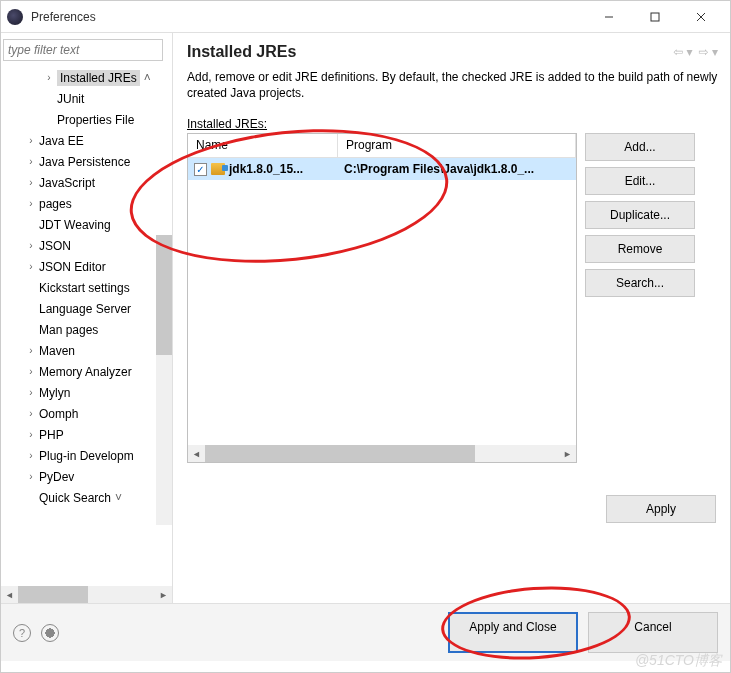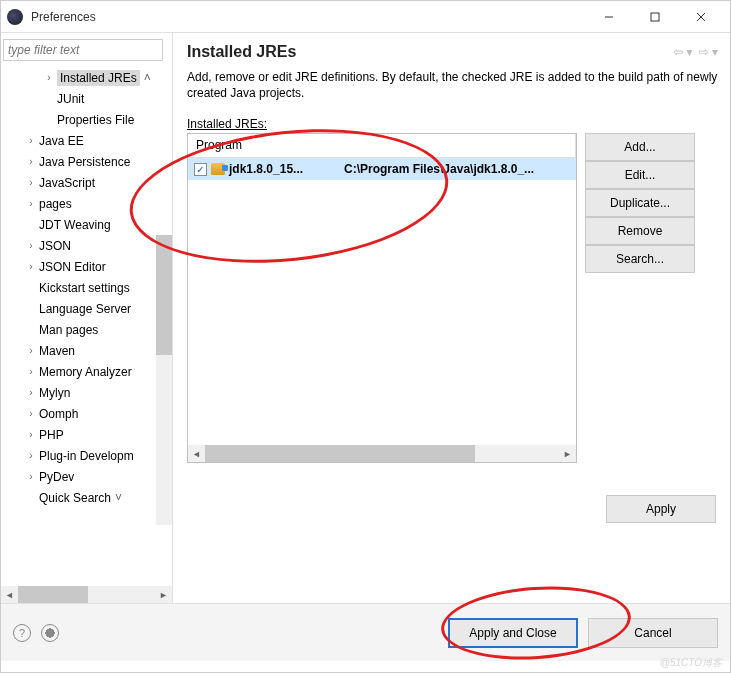--- a/index.html
+++ b/index.html
@@ -49,33 +49,33 @@
   .tcell.name { width:150px; }
   .tcell.loc { flex:1; font-weight:bold; }
   .chk { width:13px; height:13px; border:1px solid #888; display:inline-flex; align-items:center; justify-content:center; background:#fff; font-size:10px; color:#0066cc; }
   .jre-icon { width:14px; height:12px; background: linear-gradient(#f5c24a,#d99a1f); border-radius:1px; position:relative; }
   .jre-icon::after { content:""; position:absolute; right:-3px; top:2px; width:6px; height:6px; background:#3b8fd6; border-radius:1px; }
   .table-hscroll { height: 17px; background:#f0f0f0; display:flex; }
   .table-hscroll .tarrow { width:17px; display:flex; align-items:center; justify-content:center; color:#666; font-size:9px; }
   .table-hscroll .ttrack { flex:1; position:relative; }
   .table-hscroll .tthumb { position:absolute; left:0; top:0; height:17px; width:270px; background:#c8c8c8; }
 
-  .side-buttons { display:flex; flex-direction:column; }
+  .side-buttons { display:flex; flex-direction:column; gap:6px; }
   .btn { width: 110px; height: 28px; background:#e9e9e9; border:1px solid #c8c8c8; cursor:default; text-align:center; line-height:26px; color:#000; }
 
   .apply-row { display:flex; justify-content:flex-end; margin-top: 32px; padding-right: 2px; }
 
   .footer { height: 58px; border-top: 1px solid #e0e0e0; background:#f4f4f4; display:flex; align-items:center; padding: 0 12px; }
   .footer .help-icons { display:flex; gap:10px; align-items:center; }
   .round-icon { width:18px; height:18px; border:1.5px solid #888; border-radius:50%; display:flex; align-items:center; justify-content:center; color:#888; font-size:11px; }
   .footer-btns { margin-left:auto; display:flex; gap:10px; }
-  .fbtn { width:130px; height:30px; background:#e9e9e9; border:1px solid #c8c8c8; text-align:center; line-height:28px; cursor:default; }
+  .fbtn { width:130px; height:41px; background:#e9e9e9; border:1px solid #c8c8c8; text-align:center; line-height:28px; cursor:default; }
   .fbtn.primary { border:2px solid #2a6fc9; line-height:26px; }
 
-  .watermark { position:absolute; right:8px; bottom:2px; color:#d6d6d6; font-size:10px; font-style:italic; pointer-events:none; }
+  .watermark { position:absolute; right:8px; bottom:2px; color:#d6d6d6; font-size:14px; font-style:italic; pointer-events:none; }
 
   
   .anno { position:absolute; border:3px solid #e02020; border-radius:50%; pointer-events:none; }
   .anno1 { left:128px; top:130px; width:320px; height:130px; transform:rotate(-6deg); }
   .anno2 { left:440px; top:586px; width:190px; height:72px; transform:rotate(-4deg); }
 </style>
 </head>
 <body>
 
 <div class="titlebar">
@@ -213,20 +213,21 @@
         <span>⇦ ▾</span>
         <span>⇨ ▾</span>
       </div>
     </div>
     <div class="desc">Add, remove or edit JRE definitions. By default, the checked JRE is added to the build path of newly created Java projects.</div>
     <div class="section-label">Installed JREs:</div>
 
     <div class="jre-area">
       <div class="table-wrap">
         <div class="thead">
+          <div class="th name">Name</div>
           <div class="th loc">Program</div>
         </div>
         <div class="tbody">
           <div class="trow">
             <div class="tcell name">
               <span class="chk">✓</span>
               <span class="jre-icon"></span>
               <span style="font-weight:bold;">jdk1.8.0_15...</span>
             </div>
             <div class="tcell loc">C:\Program Files\Java\jdk1.8.0_...</div>

